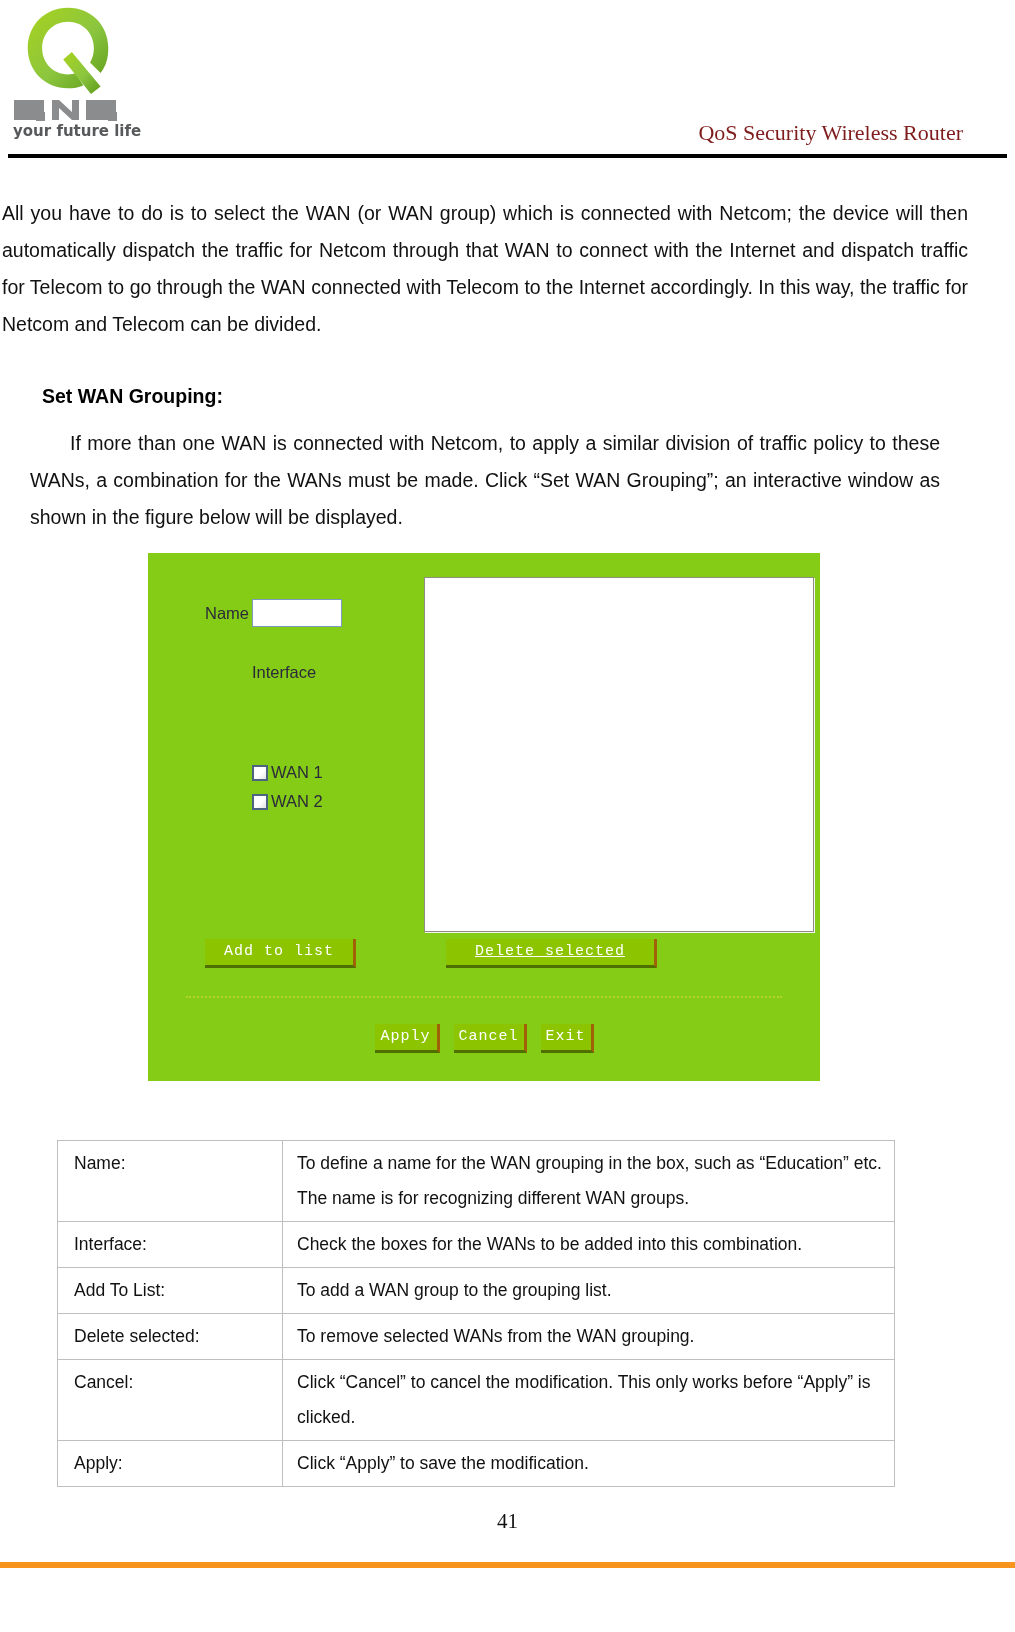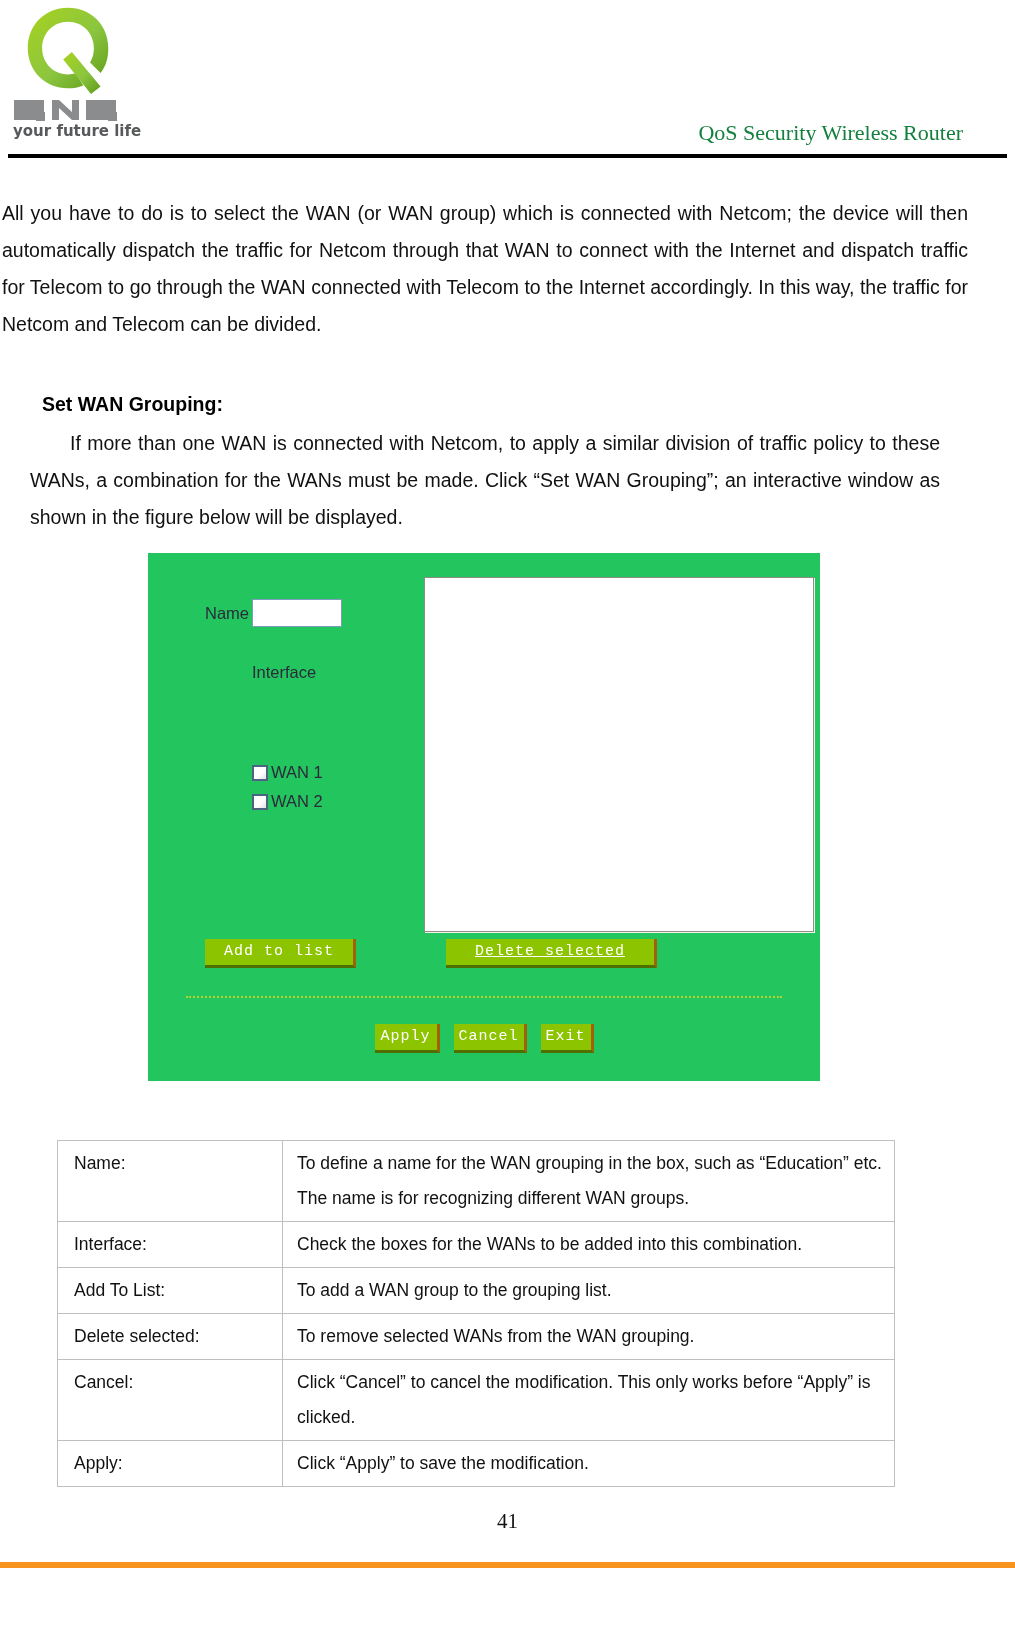--- a/index.html
+++ b/index.html
@@ -52,21 +52,21 @@
     font-family: "DejaVu Sans", sans-serif;
     font-weight: 600;
     white-space: nowrap;
   }
   .header-title {
     position: absolute;
     right: 52px;
     top: 120px;
     font-family: "Liberation Serif", serif;
     font-size: 22px;
-    color: #15803d;
+    color: #7f1d1d;
     white-space: nowrap;
   }
   .header-rule {
     position: absolute;
     left: 8px;
     right: 8px;
     top: 154px;
     height: 4px;
     background: #000000;
   }
@@ -80,42 +80,42 @@
   }
   .para-1 {
     position: absolute;
     left: 2px;
     top: 195px;
     width: 966px;
   }
   .section-head {
     position: absolute;
     left: 42px;
-    top: 386px;
+    top: 378px;
     font-size: 19.5px;
     font-weight: bold;
     color: #000;
     line-height: 37px;
   }
   .para-2 {
     position: absolute;
     left: 30px;
     top: 425px;
     width: 910px;
     text-indent: 40px;
   }
 
   
   .dialog-shot {
     position: absolute;
     left: 148px;
     top: 553px;
     width: 672px;
     height: 528px;
-    background: #22c55e;
+    background: #84cc16;
     box-sizing: border-box;
   }
   .dialog-left {
     position: absolute;
     left: 0;
     top: 0;
     width: 268px;
     height: 100%;
   }
   .name-row {

